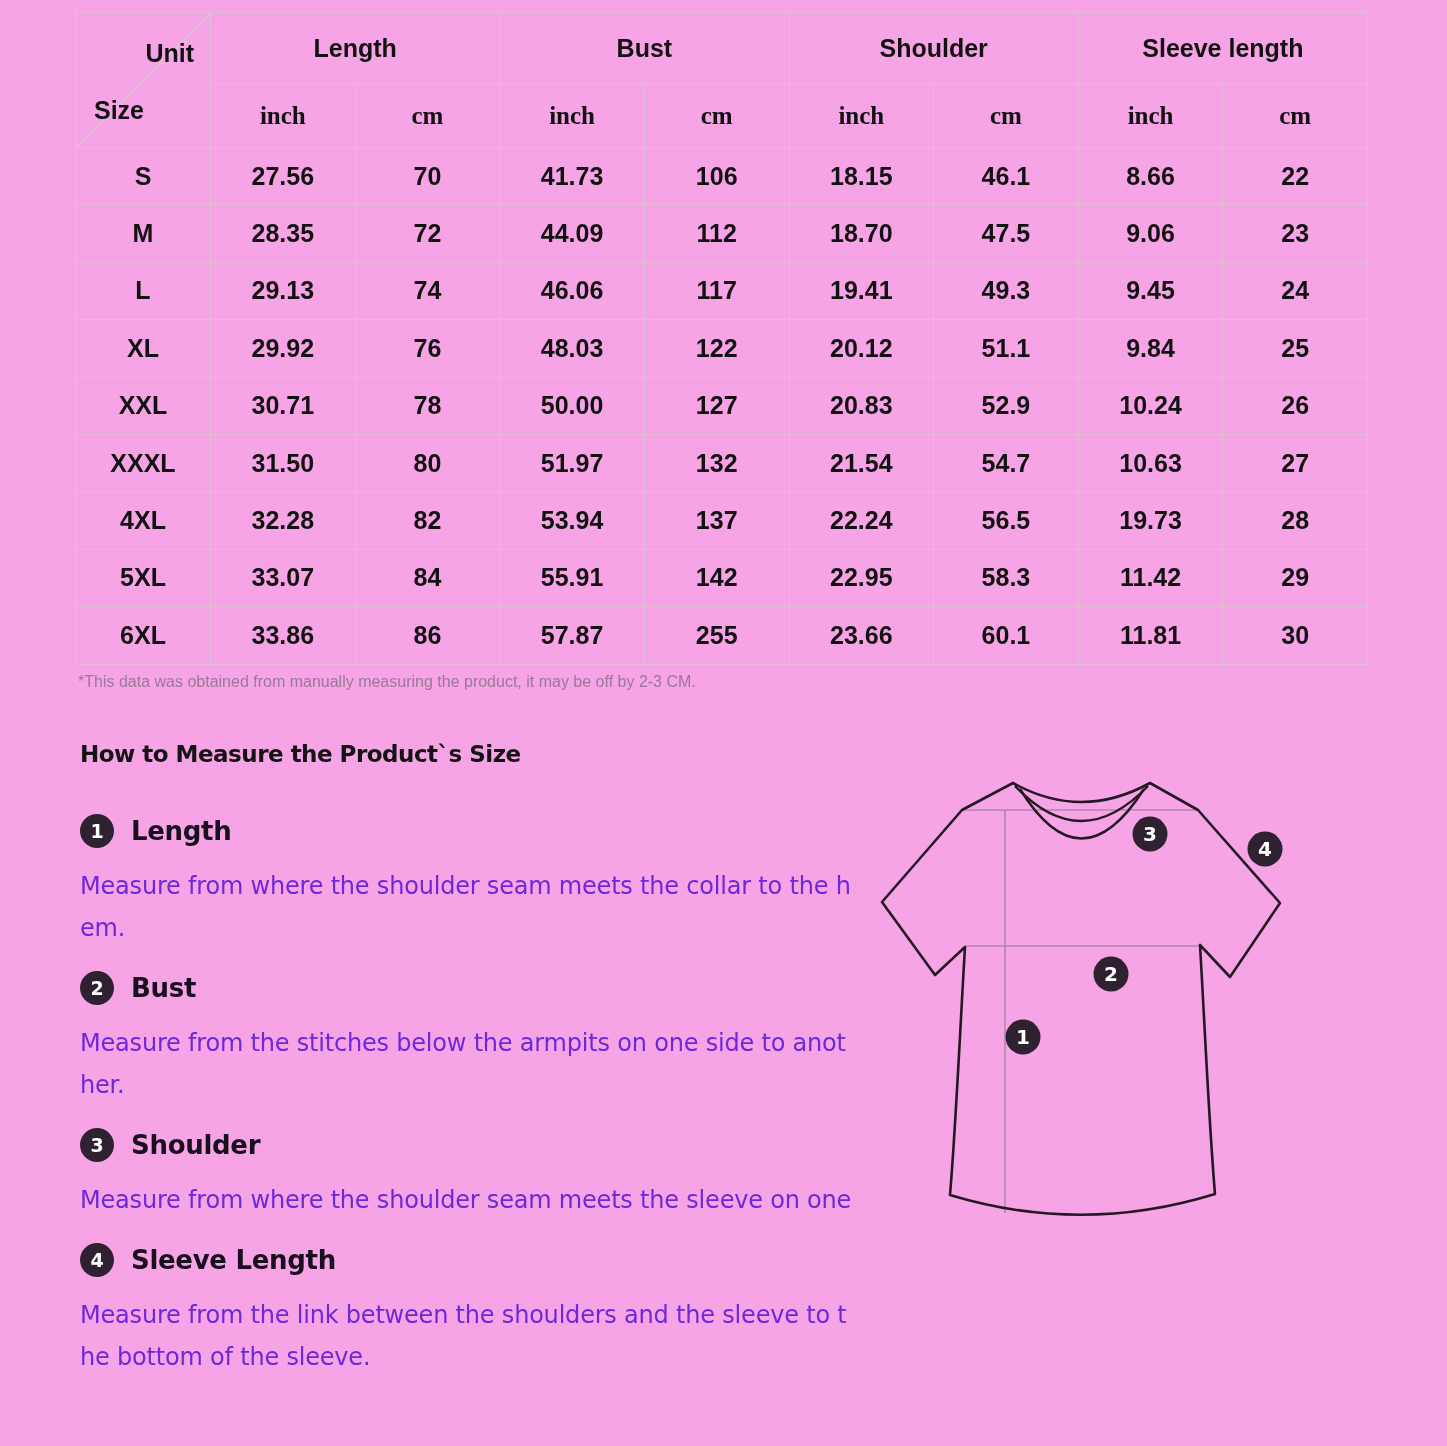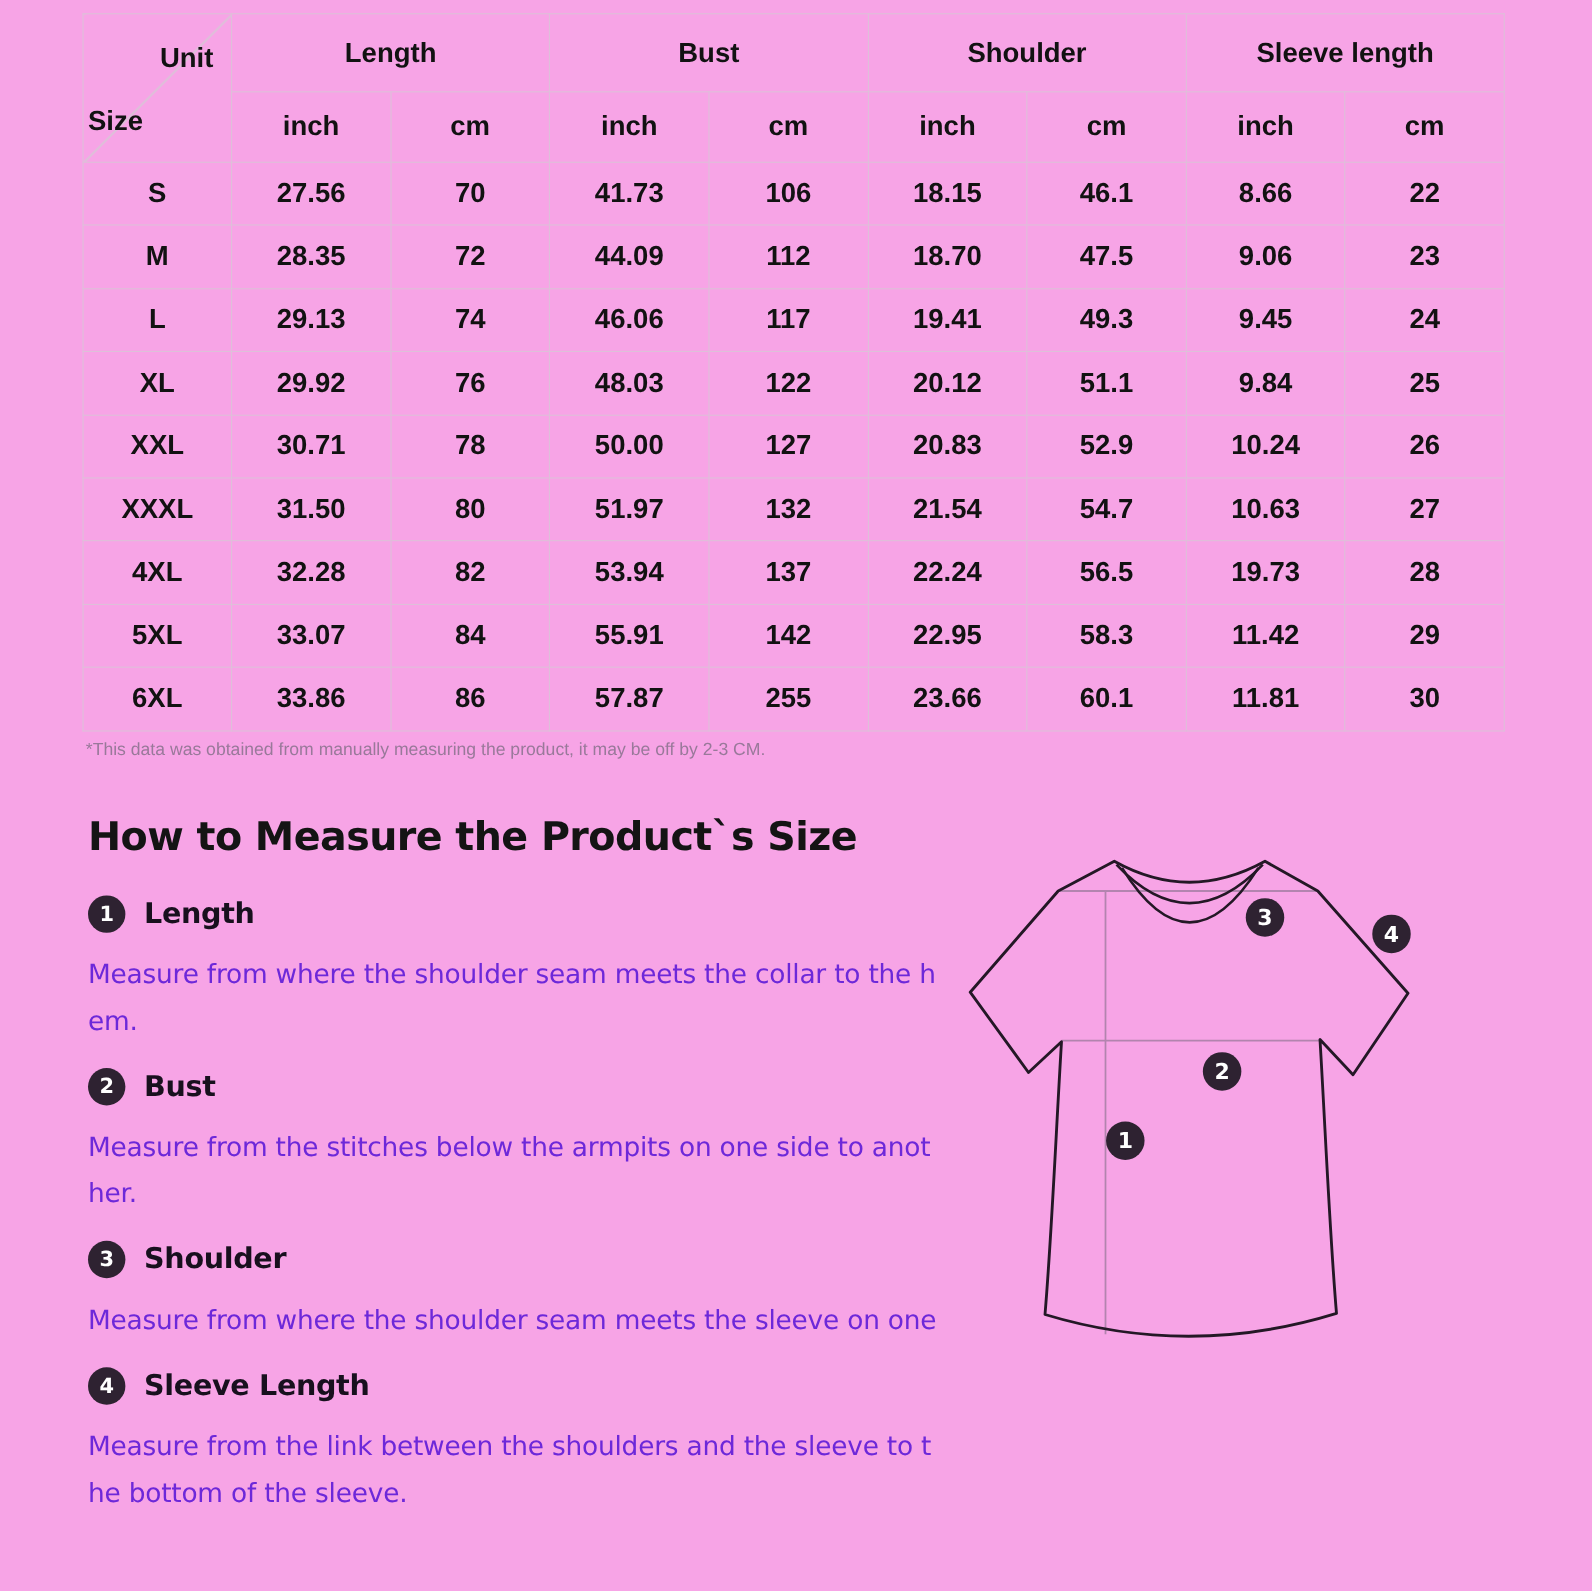--- a/index.html
+++ b/index.html
@@ -19,46 +19,46 @@
     table-layout:fixed;
   }
   .size-table th,.size-table td{
     border:1px solid #DEBFD9;
     text-align:center;vertical-align:middle;
     font-weight:700;font-size:25px;color:#121212;
     padding:0;
   }
   .size-table col.size-col{width:135px;}
   .size-table tr.group-row{height:71px;}
-  .size-table tr.unit-row{height:64px;}
+  .size-table tr.unit-row{height:64px;font-family:Liberation Serif, serif;}
   .size-table tbody tr{height:57.4px;}
   .corner{
     position:relative;
     background:
       linear-gradient(to bottom right,
         transparent calc(50% - 0.8px),
         #DEBFD9 calc(50% - 0.8px),
         #DEBFD9 calc(50% + 0.8px),
         transparent calc(50% + 0.8px));
   }
   .corner .corner-top{position:absolute;top:26px;right:16px;}
-  .corner .corner-bottom{position:absolute;bottom:22px;left:4px;}
+  .corner .corner-bottom{position:absolute;bottom:22px;left:18px;}
 
   
   .footnote{
     position:absolute;left:78px;top:673px;
     font-size:16px;color:#99799A;
   }
 
   
   .howto-title{
     position:absolute;left:80px;top:741px;
     margin:0;
     font-family:"DejaVu Sans", sans-serif;
-    font-size:36px;font-weight:700;color:#141414;
+    font-size:23px;font-weight:700;color:#141414;
     letter-spacing:-0.5px;
   }
   .howto-items{
     position:absolute;left:80px;top:812px;width:740px;
     font-family:"DejaVu Sans", sans-serif;
   }
   .measure-item{margin-bottom:20px;}
   .item-label-row{display:flex;align-items:center;gap:17px;height:38px;margin-bottom:15px;}
   .badge{
     width:34px;height:34px;border-radius:50%;

